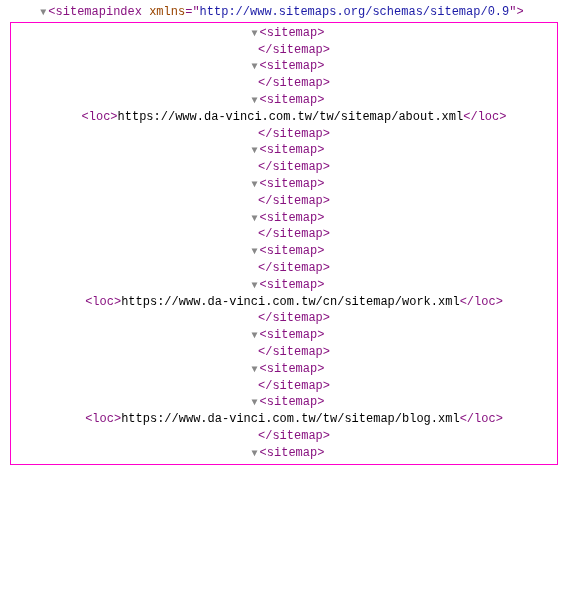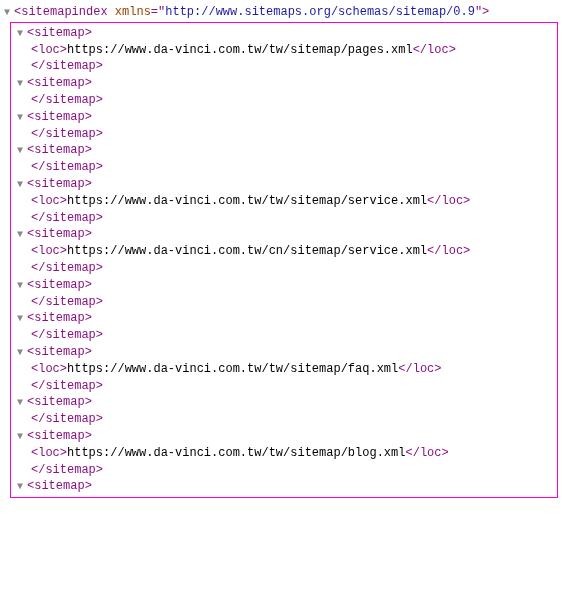--- a/index.html
+++ b/index.html
@@ -32,20 +32,21 @@
     .disclosure {
       display: inline-block;
       width: 10px;
       color: #888;
       font-size: 10px;
       cursor: pointer;
       user-select: none;
     }
     .line {
       line-height: 1.4;
+      text-align: center;
     }
     .indent-1 {
       padding-left: 14px;
     }
     .selection-box {
       border: 1px solid #ff00cc;
       margin-top: 1px;
       margin-bottom: 1px;
       margin-left: 6px;
       padding-left: 6px;
@@ -57,40 +58,38 @@
 <body>
 
 <div>
   <div class="line">
     <span class="disclosure">▼</span><span class="angle">&lt;</span><span class="tag-name">sitemapindex</span> <span class="attr-name">xmlns</span><span class="angle">="</span><span class="attr-value">http://www.sitemaps.org/schemas/sitemap/0.9</span><span class="angle">"&gt;</span>
   </div>
 
   <div class="selection-box">
     <div id="sitemap-list">
         <div class="line"><span class="disclosure">▼</span><span class="angle">&lt;</span><span class="tag-name">sitemap</span><span class="angle">&gt;</span></div>
-        <div class="line indent-1"><span class="angle">&lt;</span><span class="tag-name">loc</span><span class="angle">&gt;</span><span class="text-content">https://www.da-vinci.com.tw/tw/sitemap/pages.xml</span><span class="angle">&lt;/</span><span class="tag-name">loc</span><span class="angle">&gt;</span></div>
+        <div class="line indent-1"><span class="angle">&lt;/</span><span class="tag-name">sitemap</span><span class="angle">&gt;</span></div>
+        <div class="line"><span class="disclosure">▼</span><span class="angle">&lt;</span><span class="tag-name">sitemap</span><span class="angle">&gt;</span></div>
+        <div class="line indent-1"><span class="angle">&lt;/</span><span class="tag-name">sitemap</span><span class="angle">&gt;</span></div>
+        <div class="line"><span class="disclosure">▼</span><span class="angle">&lt;</span><span class="tag-name">sitemap</span><span class="angle">&gt;</span></div>
+        <div class="line indent-1"><span class="angle">&lt;</span><span class="tag-name">loc</span><span class="angle">&gt;</span><span class="text-content">https://www.da-vinci.com.tw/tw/sitemap/about.xml</span><span class="angle">&lt;/</span><span class="tag-name">loc</span><span class="angle">&gt;</span></div>
         <div class="line indent-1"><span class="angle">&lt;/</span><span class="tag-name">sitemap</span><span class="angle">&gt;</span></div>
         <div class="line"><span class="disclosure">▼</span><span class="angle">&lt;</span><span class="tag-name">sitemap</span><span class="angle">&gt;</span></div>
         <div class="line indent-1"><span class="angle">&lt;/</span><span class="tag-name">sitemap</span><span class="angle">&gt;</span></div>
         <div class="line"><span class="disclosure">▼</span><span class="angle">&lt;</span><span class="tag-name">sitemap</span><span class="angle">&gt;</span></div>
         <div class="line indent-1"><span class="angle">&lt;/</span><span class="tag-name">sitemap</span><span class="angle">&gt;</span></div>
         <div class="line"><span class="disclosure">▼</span><span class="angle">&lt;</span><span class="tag-name">sitemap</span><span class="angle">&gt;</span></div>
         <div class="line indent-1"><span class="angle">&lt;/</span><span class="tag-name">sitemap</span><span class="angle">&gt;</span></div>
         <div class="line"><span class="disclosure">▼</span><span class="angle">&lt;</span><span class="tag-name">sitemap</span><span class="angle">&gt;</span></div>
-        <div class="line indent-1"><span class="angle">&lt;</span><span class="tag-name">loc</span><span class="angle">&gt;</span><span class="text-content">https://www.da-vinci.com.tw/tw/sitemap/service.xml</span><span class="angle">&lt;/</span><span class="tag-name">loc</span><span class="angle">&gt;</span></div>
         <div class="line indent-1"><span class="angle">&lt;/</span><span class="tag-name">sitemap</span><span class="angle">&gt;</span></div>
         <div class="line"><span class="disclosure">▼</span><span class="angle">&lt;</span><span class="tag-name">sitemap</span><span class="angle">&gt;</span></div>
-        <div class="line indent-1"><span class="angle">&lt;</span><span class="tag-name">loc</span><span class="angle">&gt;</span><span class="text-content">https://www.da-vinci.com.tw/cn/sitemap/service.xml</span><span class="angle">&lt;/</span><span class="tag-name">loc</span><span class="angle">&gt;</span></div>
+        <div class="line indent-1"><span class="angle">&lt;</span><span class="tag-name">loc</span><span class="angle">&gt;</span><span class="text-content">https://www.da-vinci.com.tw/cn/sitemap/work.xml</span><span class="angle">&lt;/</span><span class="tag-name">loc</span><span class="angle">&gt;</span></div>
         <div class="line indent-1"><span class="angle">&lt;/</span><span class="tag-name">sitemap</span><span class="angle">&gt;</span></div>
         <div class="line"><span class="disclosure">▼</span><span class="angle">&lt;</span><span class="tag-name">sitemap</span><span class="angle">&gt;</span></div>
-        <div class="line indent-1"><span class="angle">&lt;/</span><span class="tag-name">sitemap</span><span class="angle">&gt;</span></div>
-        <div class="line"><span class="disclosure">▼</span><span class="angle">&lt;</span><span class="tag-name">sitemap</span><span class="angle">&gt;</span></div>
-        <div class="line indent-1"><span class="angle">&lt;/</span><span class="tag-name">sitemap</span><span class="angle">&gt;</span></div>
-        <div class="line"><span class="disclosure">▼</span><span class="angle">&lt;</span><span class="tag-name">sitemap</span><span class="angle">&gt;</span></div>
-        <div class="line indent-1"><span class="angle">&lt;</span><span class="tag-name">loc</span><span class="angle">&gt;</span><span class="text-content">https://www.da-vinci.com.tw/tw/sitemap/faq.xml</span><span class="angle">&lt;/</span><span class="tag-name">loc</span><span class="angle">&gt;</span></div>
         <div class="line indent-1"><span class="angle">&lt;/</span><span class="tag-name">sitemap</span><span class="angle">&gt;</span></div>
         <div class="line"><span class="disclosure">▼</span><span class="angle">&lt;</span><span class="tag-name">sitemap</span><span class="angle">&gt;</span></div>
         <div class="line indent-1"><span class="angle">&lt;/</span><span class="tag-name">sitemap</span><span class="angle">&gt;</span></div>
         <div class="line"><span class="disclosure">▼</span><span class="angle">&lt;</span><span class="tag-name">sitemap</span><span class="angle">&gt;</span></div>
         <div class="line indent-1"><span class="angle">&lt;</span><span class="tag-name">loc</span><span class="angle">&gt;</span><span class="text-content">https://www.da-vinci.com.tw/tw/sitemap/blog.xml</span><span class="angle">&lt;/</span><span class="tag-name">loc</span><span class="angle">&gt;</span></div>
         <div class="line indent-1"><span class="angle">&lt;/</span><span class="tag-name">sitemap</span><span class="angle">&gt;</span></div>
         <div class="line"><span class="disclosure">▼</span><span class="angle">&lt;</span><span class="tag-name">sitemap</span><span class="angle">&gt;</span></div>
         <div class="line indent-1"></div>
       </div>
   </div>

